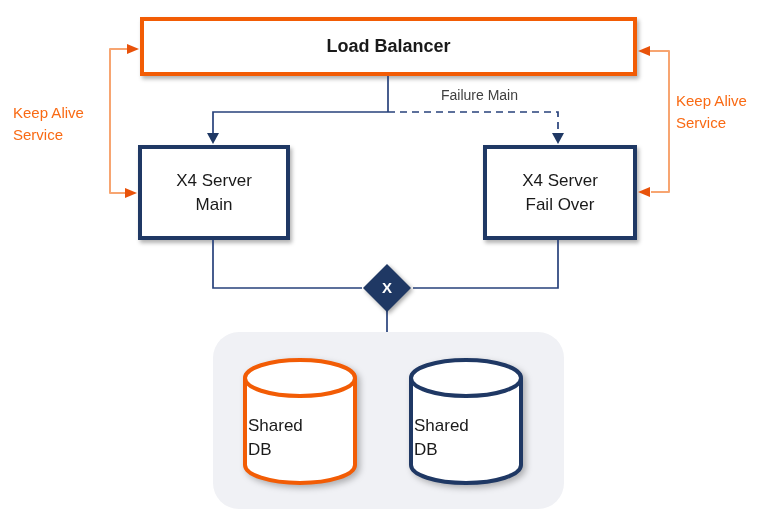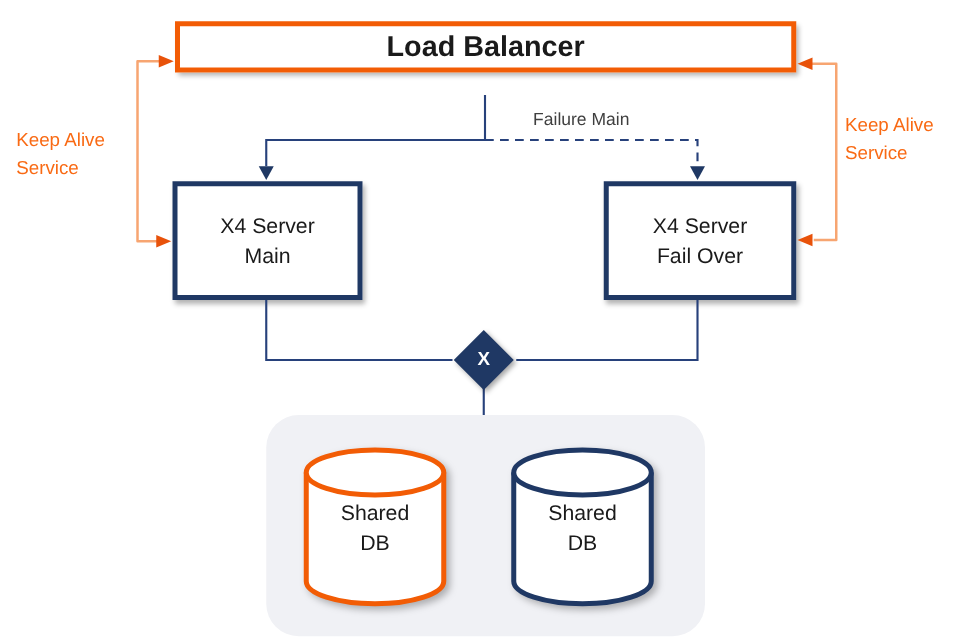--- a/index.html
+++ b/index.html
@@ -18,23 +18,23 @@
     position:relative;width:780px;height:513px;background:#ffffff;overflow:hidden;
   }
   .abs{position:absolute;}
   .node-box{
     position:absolute;display:flex;align-items:center;justify-content:center;
     background:#ffffff;color:#1a1a1a;text-align:center;
     box-shadow:2px 3px 4px rgba(0,0,0,.30);
     box-sizing:border-box;white-space:pre-line;
   }
   #lb-box{
-    left:140px;top:17px;width:497px;height:41px;
+    left:140px;top:17px;width:497px;height:59px;
     border:4px solid var(--orange);
-    font-size:23px;font-weight:bold;
+    font-size:18px;font-weight:bold;
   }
   #main-box{
     left:138px;top:145px;width:152px;height:95px;
     border:4px solid var(--navy);
     font-size:17px;line-height:24px;
   }
   #failover-box{
     left:483px;top:145px;width:154px;height:95px;
     border:4px solid var(--navy);
     font-size:17px;line-height:24px;
@@ -53,29 +53,29 @@
   .cyl{filter:drop-shadow(3px 3px 3px rgba(0,0,0,.28));}
   .cyl-shared{fill:#ffffff;stroke:var(--orange);stroke-width:4;}
   .cyl-system{fill:#ffffff;stroke:var(--navy);stroke-width:4;}
   .side-label{
     position:absolute;color:var(--orange-text);font-size:15px;line-height:22px;
     white-space:pre-line;
   }
   #keepalive-left-label{left:13px;top:102px;width:110px;}
   #keepalive-right-label{left:676px;top:90px;width:110px;}
   #failure-main-label{
-    position:absolute;left:412px;top:87px;width:106px;text-align:center;
+    position:absolute;left:412px;top:87px;width:106px;text-align:right;
     color:var(--label-gray);font-size:14px;
   }
   #x-label{
     position:absolute;left:371px;top:277px;width:32px;height:22px;text-align:center;
     color:#ffffff;font-size:15px;font-weight:bold;line-height:22px;
   }
   .db-label{
-    position:absolute;top:399px;width:104px;text-align:center;
+    position:absolute;top:414px;width:104px;
     color:#1a1a1a;font-size:17px;line-height:24px;white-space:pre-line;
   }
   #shared-db-label{left:248px;}
   #system-db-label{left:414px;}
 </style>
 </head>
 <body>
 
 <div id="canvas">
 

